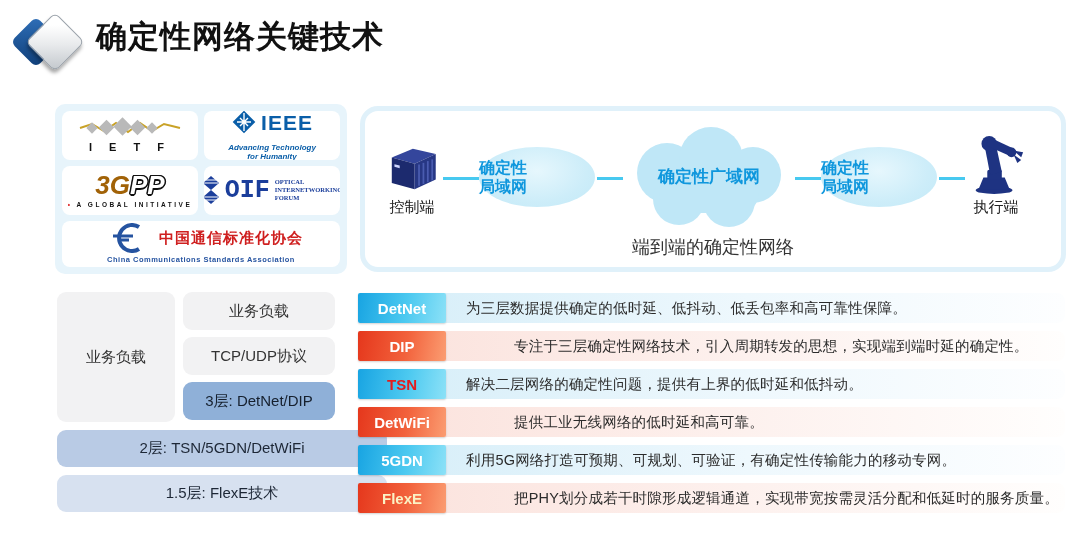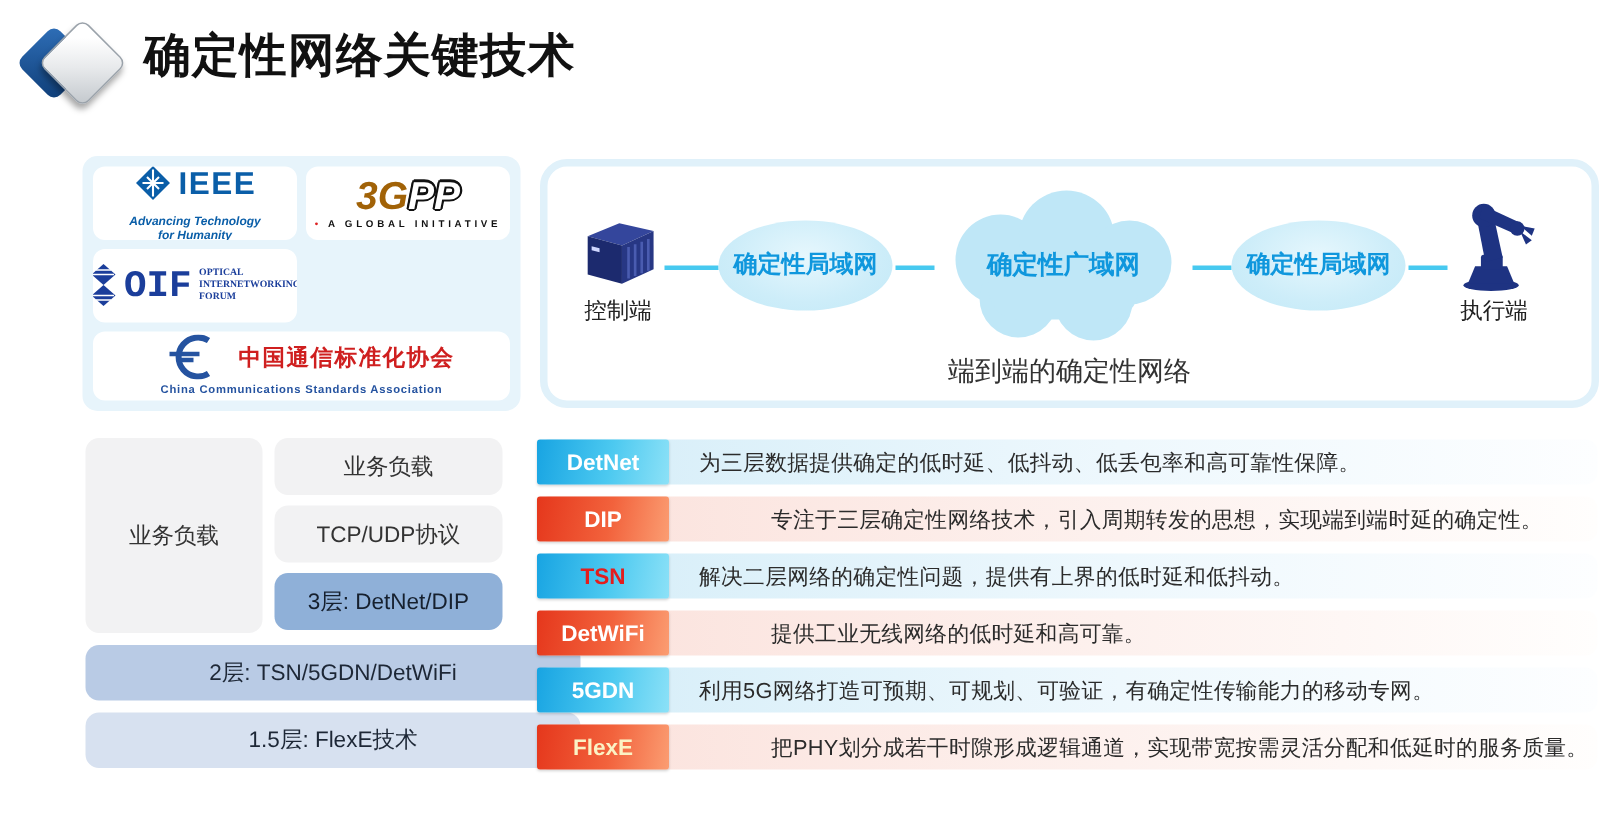--- a/index.html
+++ b/index.html
@@ -37,21 +37,21 @@
   .oif-tag{font-family:"Liberation Serif","DejaVu Serif",serif;font-size:6.5px;font-weight:700;color:#1b3e9b;line-height:1.25;}
   .ccsa-row{display:flex;align-items:center;gap:8px;}
   .ccsa-cn{font-size:15px;font-weight:900;color:#cf1f1f;letter-spacing:1px;}
   .ccsa-en{font-size:7.5px;font-weight:700;color:#2553a0;margin-top:2px;letter-spacing:.5px;}
 
   
   .diagram-panel{left:360px;top:106px;width:706px;height:166px;background:#fff;border-radius:18px;
      border:5px solid #e0f1fa;box-sizing:border-box;}
   .net-node{position:absolute;display:flex;flex-direction:column;align-items:center;justify-content:center;}
   .net-ellipse{border-radius:50%;background:radial-gradient(ellipse at 50% 40%,#e6f7fd 0%,#cdedf9 60%,#c2e9f7 100%);
-     display:flex;flex-direction:row;align-items:center;justify-content:center;}
+     display:flex;flex-direction:column;justify-content:center;}
   .net-ellipse .l1,.net-ellipse .l2{font-size:16px;font-weight:800;color:#0f97dd;line-height:1.2;}
   .cloud-text{position:absolute;width:100%;text-align:center;top:40px;font-size:17px;font-weight:800;color:#0f97dd;}
   .connector{position:absolute;height:2.5px;background:#47c9f0;}
   .node-label{font-size:15px;color:#222;margin-top:3px;}
   .caption{position:absolute;left:0;right:0;bottom:8px;text-align:center;font-size:18px;color:#333;font-weight:500;}
 
   
   .stack-bigbox{left:57px;top:292px;width:118px;height:130px;background:#f2f2f3;border-radius:9px;
      display:flex;align-items:center;justify-content:center;font-size:15px;color:#333;}
   .stack-col{left:183px;top:292px;width:152px;display:flex;flex-direction:column;gap:7px;}
@@ -81,20 +81,33 @@
 <body>
 
 <div class="abs hdr-icon">
   <div class="dia dia-blue"></div>
   <div class="dia dia-silver"></div>
 </div>
 <div class="abs page-title">确定性网络关键技术</div>
 
 <div class="abs logo-panel">
 
+  <div class="logo-card">
+    <svg width="104" height="22" viewBox="0 0 104 22">
+      <polyline points="2,11 14,7 26,14 38,6 50,15 62,6 74,14 86,7 102,11" fill="none" stroke="#c9a227" stroke-width="2"></polyline>
+      <g fill="#b9b9b9">
+        <rect x="10" y="7" width="8" height="8" transform="rotate(45 14 11)"></rect>
+        <rect x="23" y="5" width="11" height="11" transform="rotate(45 28.5 10.5)"></rect>
+        <rect x="38" y="3" width="13" height="13" transform="rotate(45 44.5 9.5)"></rect>
+        <rect x="54" y="5" width="11" height="11" transform="rotate(45 59.5 10.5)"></rect>
+        <rect x="70" y="7" width="8" height="8" transform="rotate(45 74 11)"></rect>
+      </g>
+    </svg>
+    <div class="ietf-text">I E T F</div>
+  </div>
 
   <div class="logo-card">
     <div class="ieee-wrap">
       <svg width="26" height="26" viewBox="0 0 26 26">
         <rect x="5" y="5" width="16" height="16" transform="rotate(45 13 13)" fill="#0a5ea8"></rect>
         <path d="M13 4 L13 22 M6 13 L20 13 M9 9 L17 17 M17 9 L9 17" stroke="#fff" stroke-width="1.4"></path>
       </svg>
       <div class="ieee-name">IEEE</div>
     </div>
     <div class="ieee-tag">

